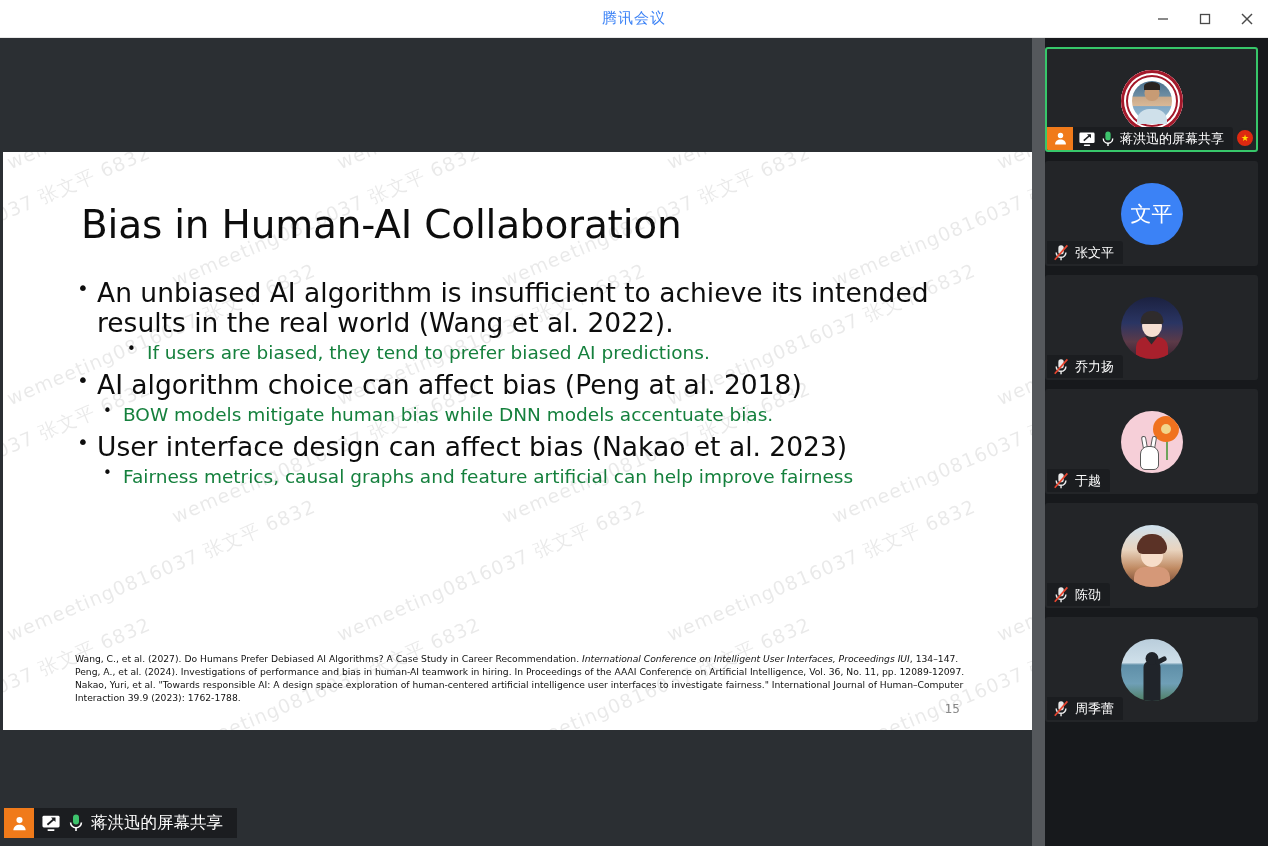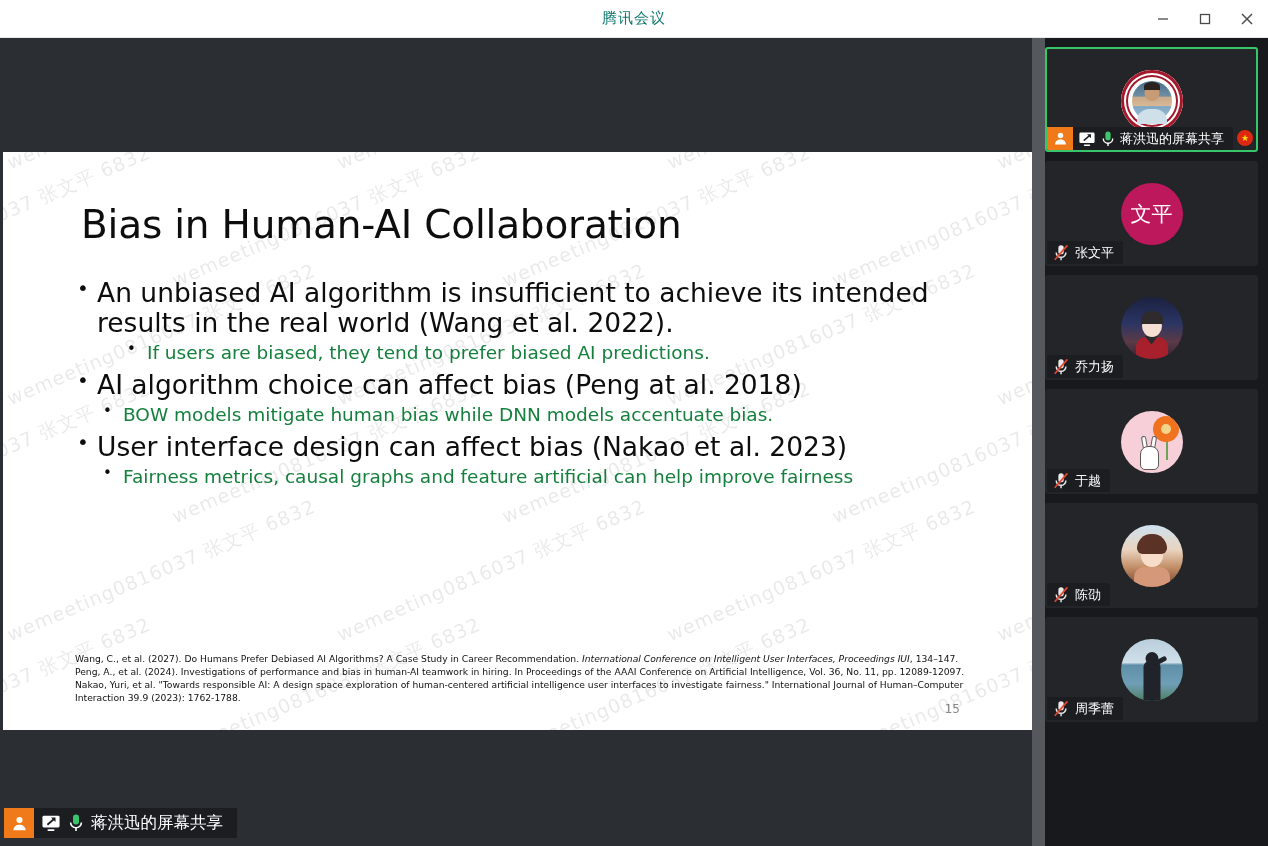--- a/index.html
+++ b/index.html
@@ -11,21 +11,21 @@
   }
   #app { position: relative; width: 1268px; height: 846px; background:#ffffff; }
 
   
   .titlebar {
     position: absolute; left:0; top:0; width:1268px; height:38px;
     background:#ffffff; display:flex; align-items:center; justify-content:center;
     border-bottom:1px solid #e8e8e8;
   }
   .titlebar .title {
-    font-size:15px; color:#0f766e; letter-spacing:1px;
+    font-size:15px; color:#3b82f6; letter-spacing:1px;
     font-family:"DejaVu Sans","Liberation Sans",sans-serif;
   }
   .wincontrols { position:absolute; right:0; top:0; height:38px; display:flex; align-items:center; }
   .wc {
     width:42px; height:38px; display:flex; align-items:center; justify-content:center;
     color:#4a4a4a; cursor:default;
   }
   .wc svg { display:block; }
 
   
@@ -135,21 +135,21 @@
     position:absolute; left:50%; bottom:8px; transform:translateX(-50%);
     width:30px; height:15px; border-radius:12px 12px 0 0; background:#cfe0ea;
   }
   .flag-badge {
     position:absolute; right:1px; bottom:2px; width:20px; height:20px;
     border-radius:50%; background:#de2910; border:2px solid #232528;
     display:flex; align-items:center; justify-content:center;
     font-size:9px; color:#ffde00; line-height:1;
   }
   .av-initials {
-    background:#be185d; display:flex; align-items:center; justify-content:center;
+    background:#3b82f6; display:flex; align-items:center; justify-content:center;
     color:#fff; font-size:21px; letter-spacing:0px;
     font-family:"DejaVu Sans","Liberation Sans",sans-serif;
   }
   .av-anime1 { background: linear-gradient(180deg,#1b2140 0%, #2a3563 42%, #5c3a48 72%, #3a2130 100%); position:relative; }
   .av-anime1 .a-head { position:absolute; left:50%; top:18px; transform:translateX(-50%); width:20px; height:22px; border-radius:50%; background:#f6dfd2; }
   .av-anime1 .a-hair { position:absolute; left:50%; top:14px; transform:translateX(-50%); width:23px; height:13px; border-radius:12px 12px 3px 3px; background:#2f2b2c; }
   .av-anime1 .a-body { position:absolute; left:50%; bottom:0; transform:translateX(-50%); width:32px; height:22px; border-radius:10px 10px 0 0; background:#a8202c; }
   .av-anime1 .a-collar { position:absolute; left:50%; bottom:14px; transform:translateX(-50%); width:14px; height:9px; background:#2b2b2f; clip-path:polygon(0 0,100% 0,50% 100%); }
 
   .av-bunny { background:#f6cfd8; position:relative; }

